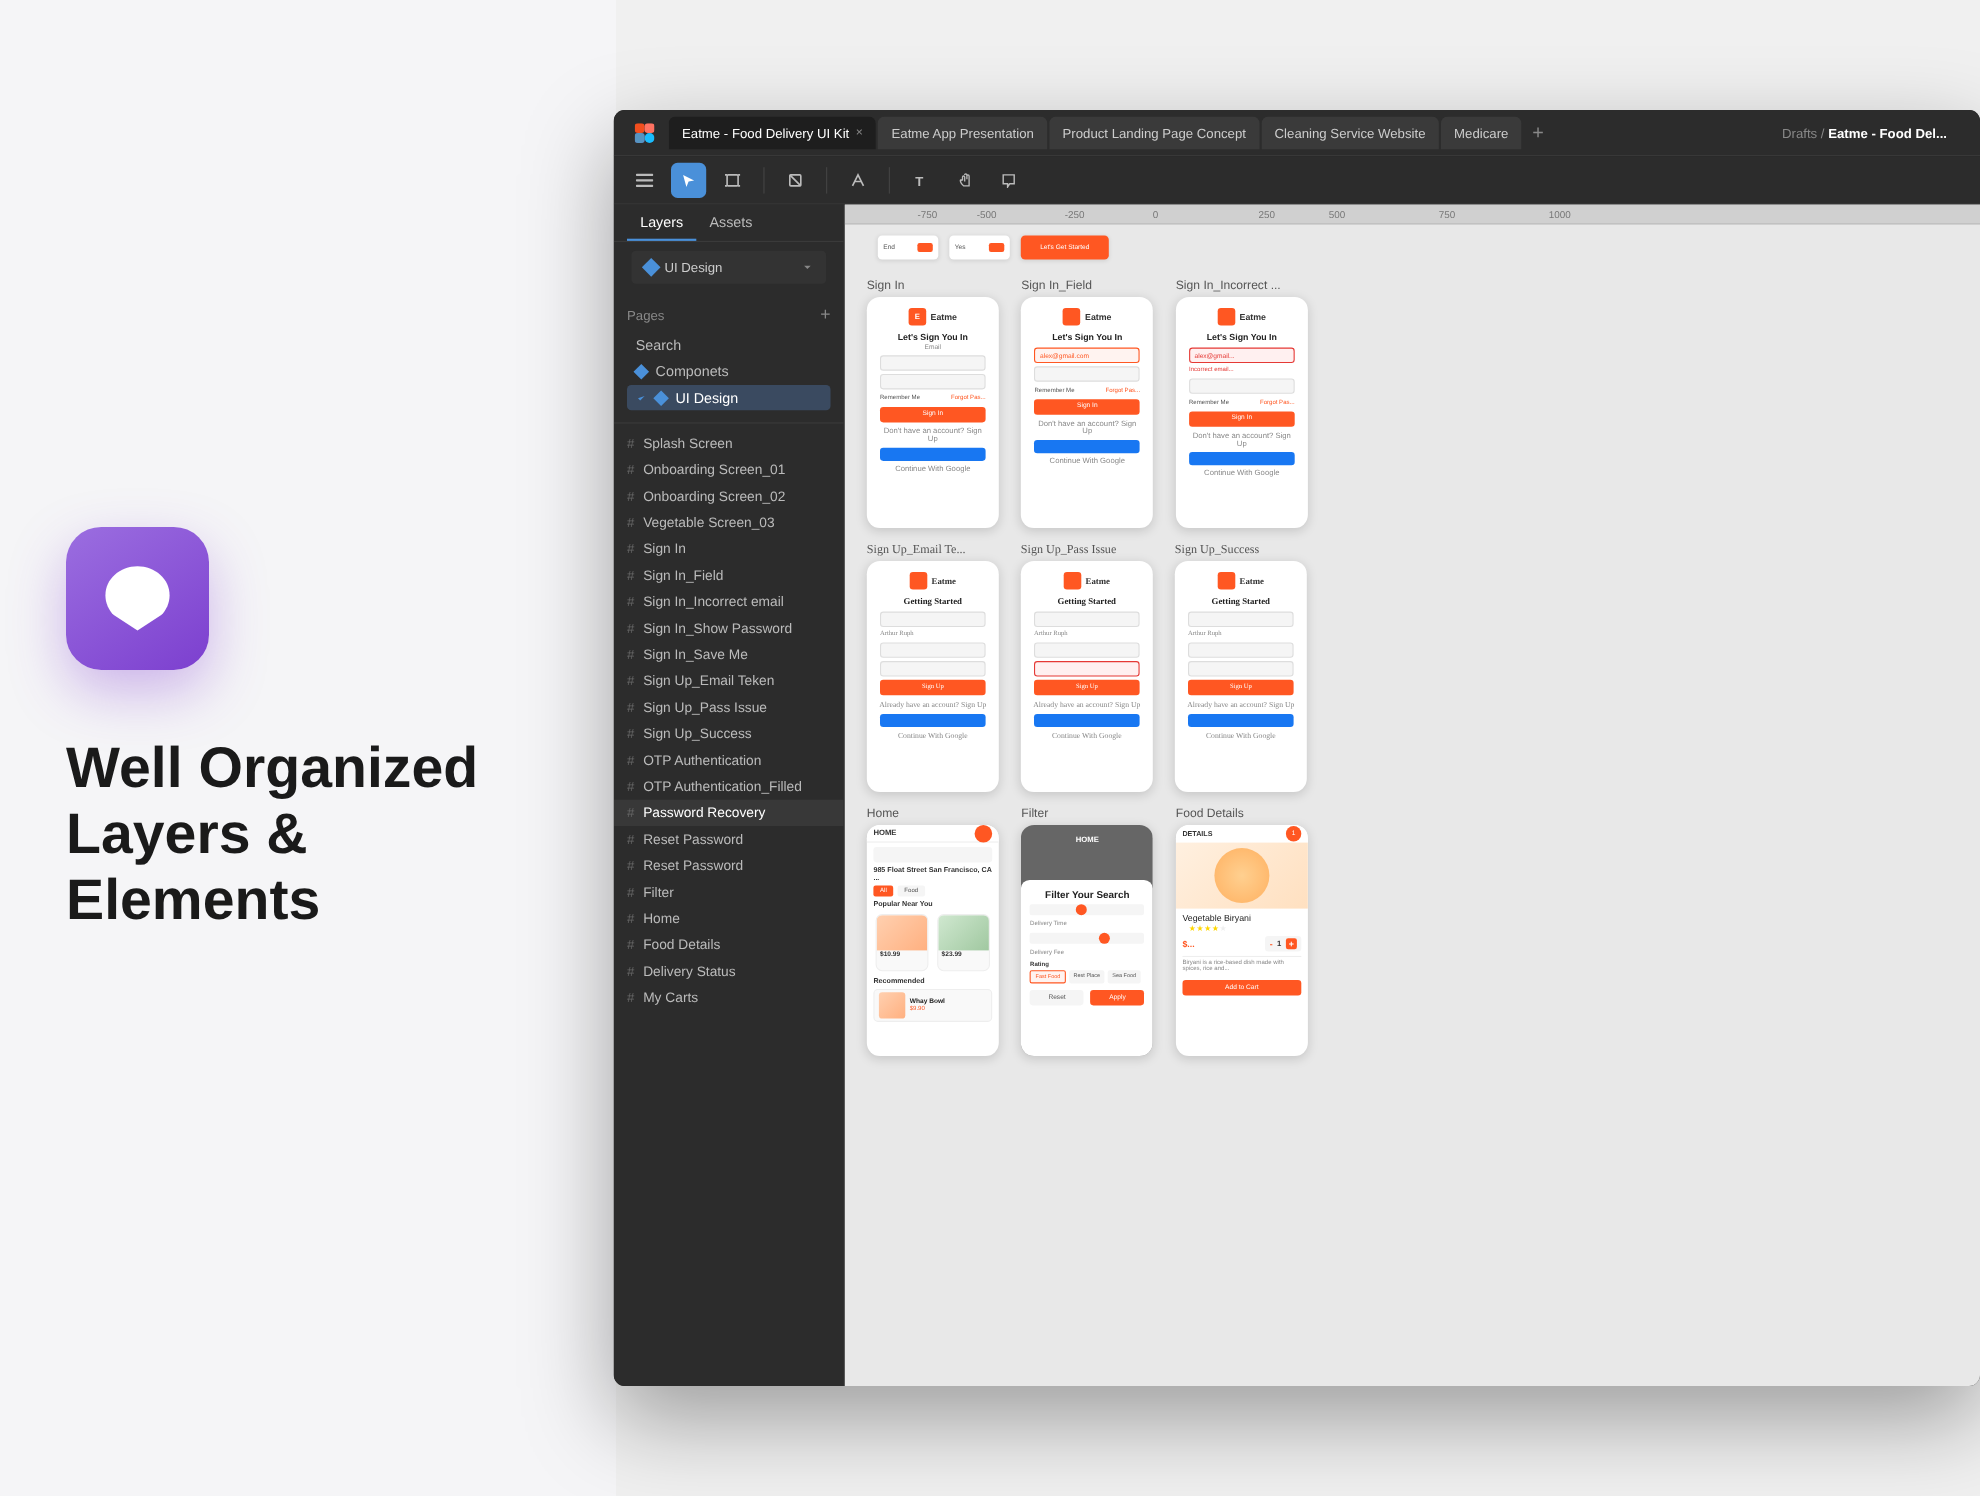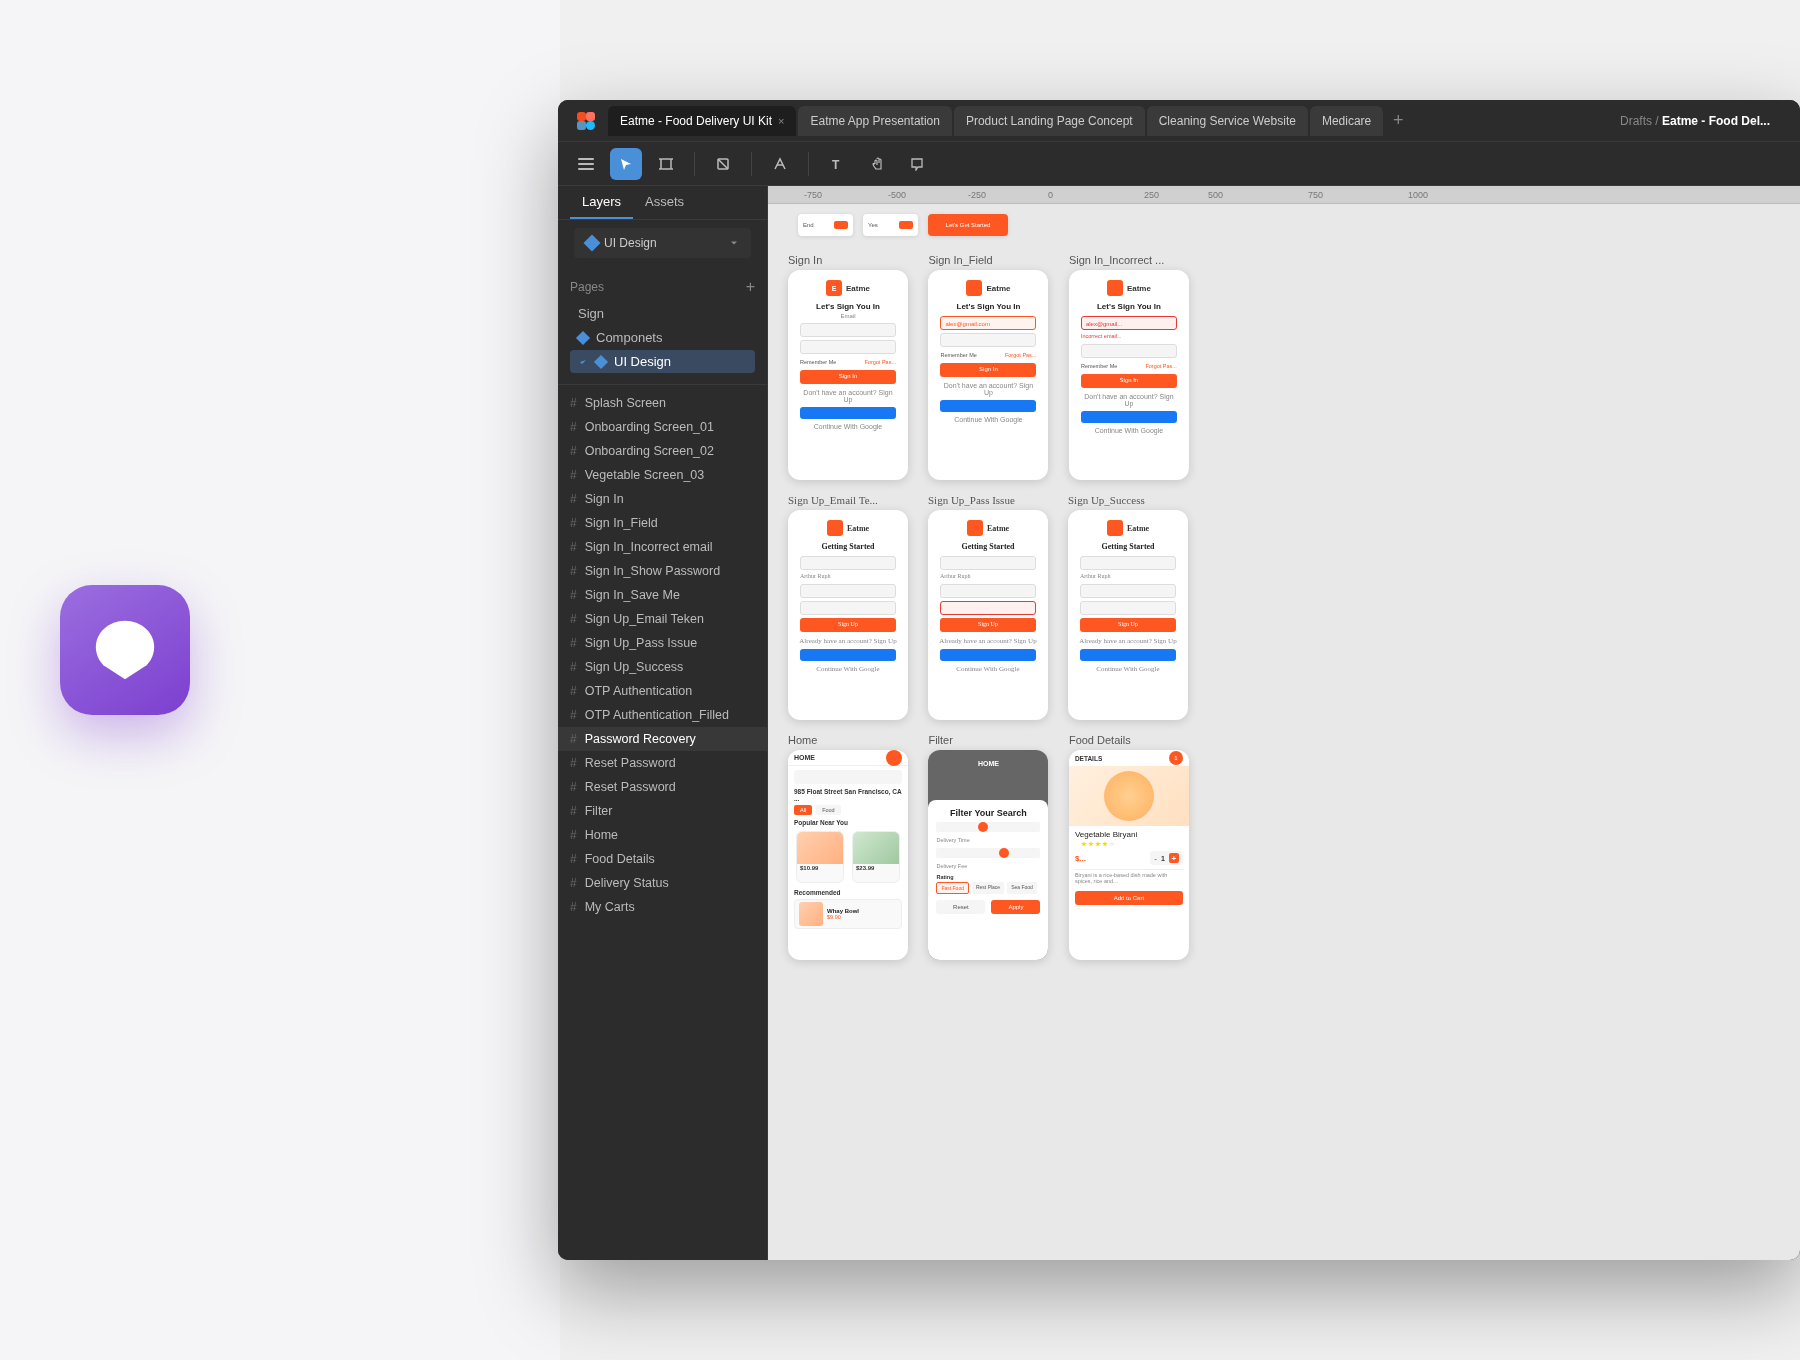--- a/index.html
+++ b/index.html
@@ -508,20 +508,21 @@
 
     </svg>
 
     <svg viewBox="0 0 60 60" style="position:absolute;width:70px;height:70px;" xmlns="http://www.w3.org/2000/svg">
       <path d="M30 8 L52 20 L30 32 L8 20 Z" fill="rgba(255,255,255,0.95)"></path>
       <path d="M8 20 L30 32 L52 20 L52 26 L30 38 L8 26 Z" fill="rgba(255,255,255,0.75)"></path>
       <path d="M8 26 L30 38 L52 26 L52 32 L30 44 L8 32 Z" fill="rgba(255,255,255,0.55)"></path>
     </svg>
   </div>
 
+  <h1 class="main-heading">Well Organized Layers &amp; Elements</h1>
 </div>
 
 <div class="figma-window">
 
   <div class="title-bar">
     <div class="figma-logo">
       <svg width="18" height="18" viewBox="0 0 18 18">
         <rect x="0" y="0" width="9" height="9" rx="3" fill="#F24E1E"></rect>
         <rect x="9" y="0" width="9" height="9" rx="3" fill="#FF7262"></rect>
         <rect x="0" y="9" width="9" height="9" rx="3" fill="#A259FF"></rect>
@@ -627,21 +628,21 @@
         </div>
       </div>
 
       <div class="pages-section">
         <div class="pages-header">
           <span>Pages</span>
           <span style="font-size:16px;cursor:pointer;color:#888">+</span>
         </div>
 
         <div class="page-item">
-          <span>Sign</span>
+          <span>Search</span>
         </div>
         <div class="page-item has-diamond">
           <div class="diamond-icon"></div>
           <span>Componets</span>
         </div>
         <div class="page-item active has-diamond" style="background:#3a4a60;">
           <svg width="10" height="10" viewBox="0 0 10 10" fill="#4a90d9" style="flex-shrink:0">
             <path d="M2 5 L4 7 L8 3"></path>
           </svg>
           <div class="diamond-icon"></div>
@@ -739,21 +740,21 @@
         <div class="layer-item">
           <span class="layer-hash">#</span>
           <span>My Carts</span>
         </div>
       </div>
     </div>
 
     <div class="canvas-area">
 
       <div class="ruler-h">
-        <span style="position:absolute;left:36px;font-size:9px;color:#777">-750</span>
+        <span style="position:absolute;left:66px;font-size:9px;color:#777">-750</span>
         <span style="position:absolute;left:120px;font-size:9px;color:#777">-500</span>
         <span style="position:absolute;left:200px;font-size:9px;color:#777">-250</span>
         <span style="position:absolute;left:280px;font-size:9px;color:#777">0</span>
         <span style="position:absolute;left:376px;font-size:9px;color:#777">250</span>
         <span style="position:absolute;left:440px;font-size:9px;color:#777">500</span>
         <span style="position:absolute;left:540px;font-size:9px;color:#777">750</span>
         <span style="position:absolute;left:640px;font-size:9px;color:#777">1000</span>
       </div>
 
       <div class="canvas-content">

